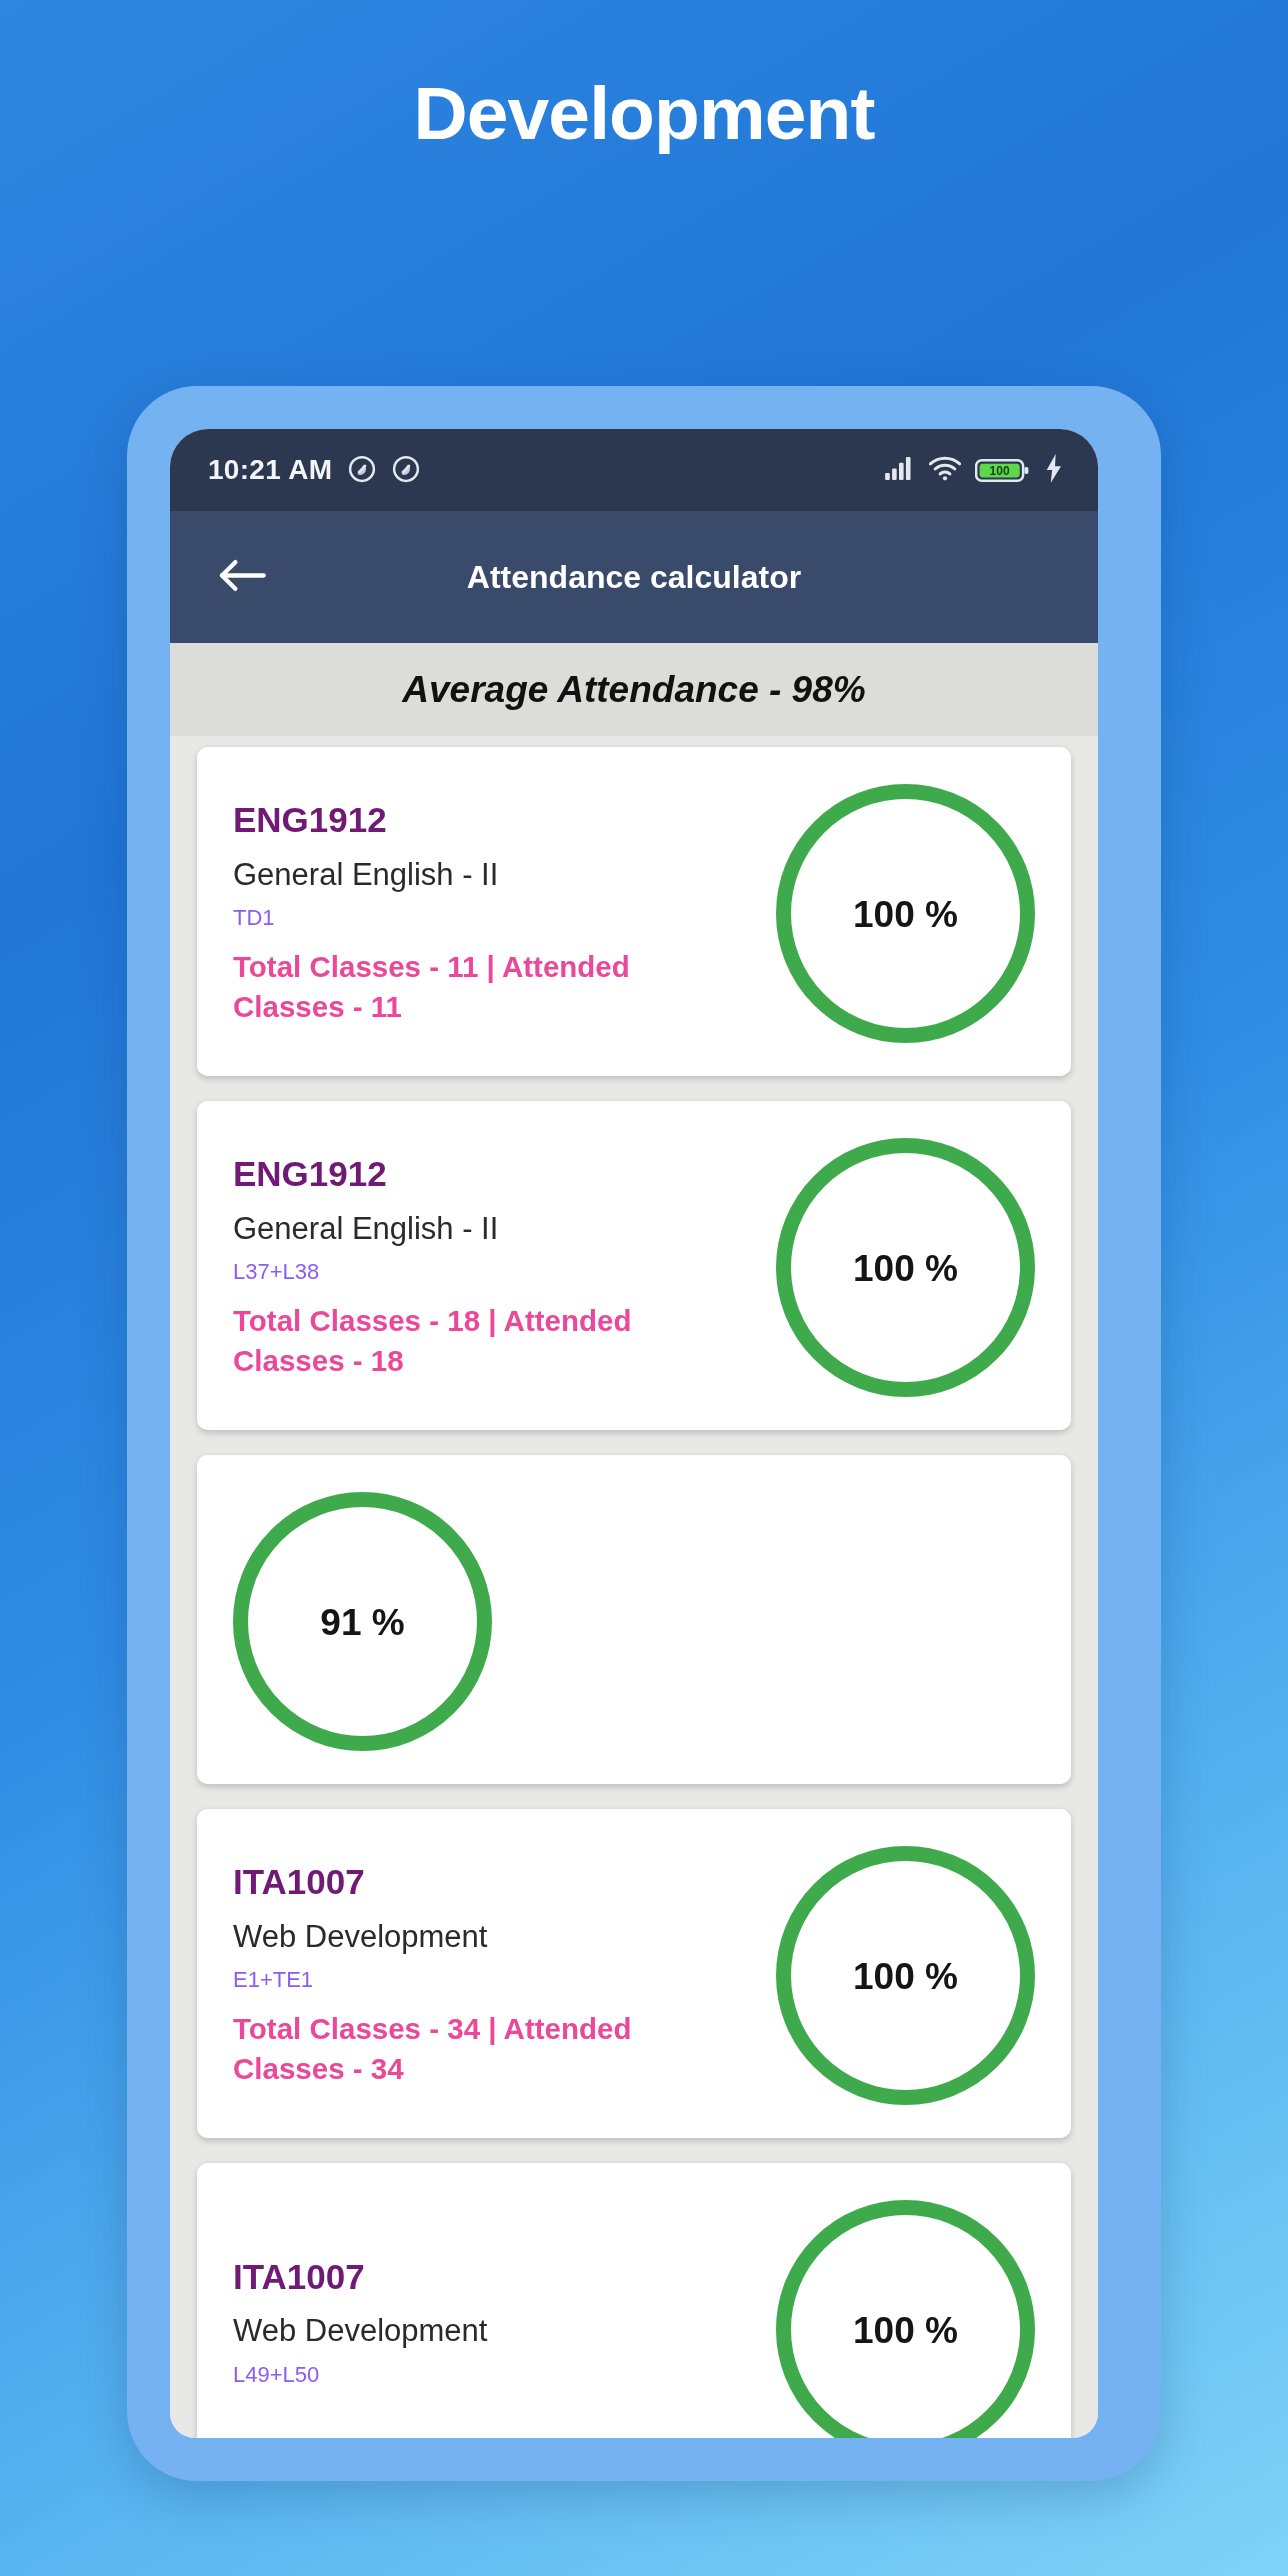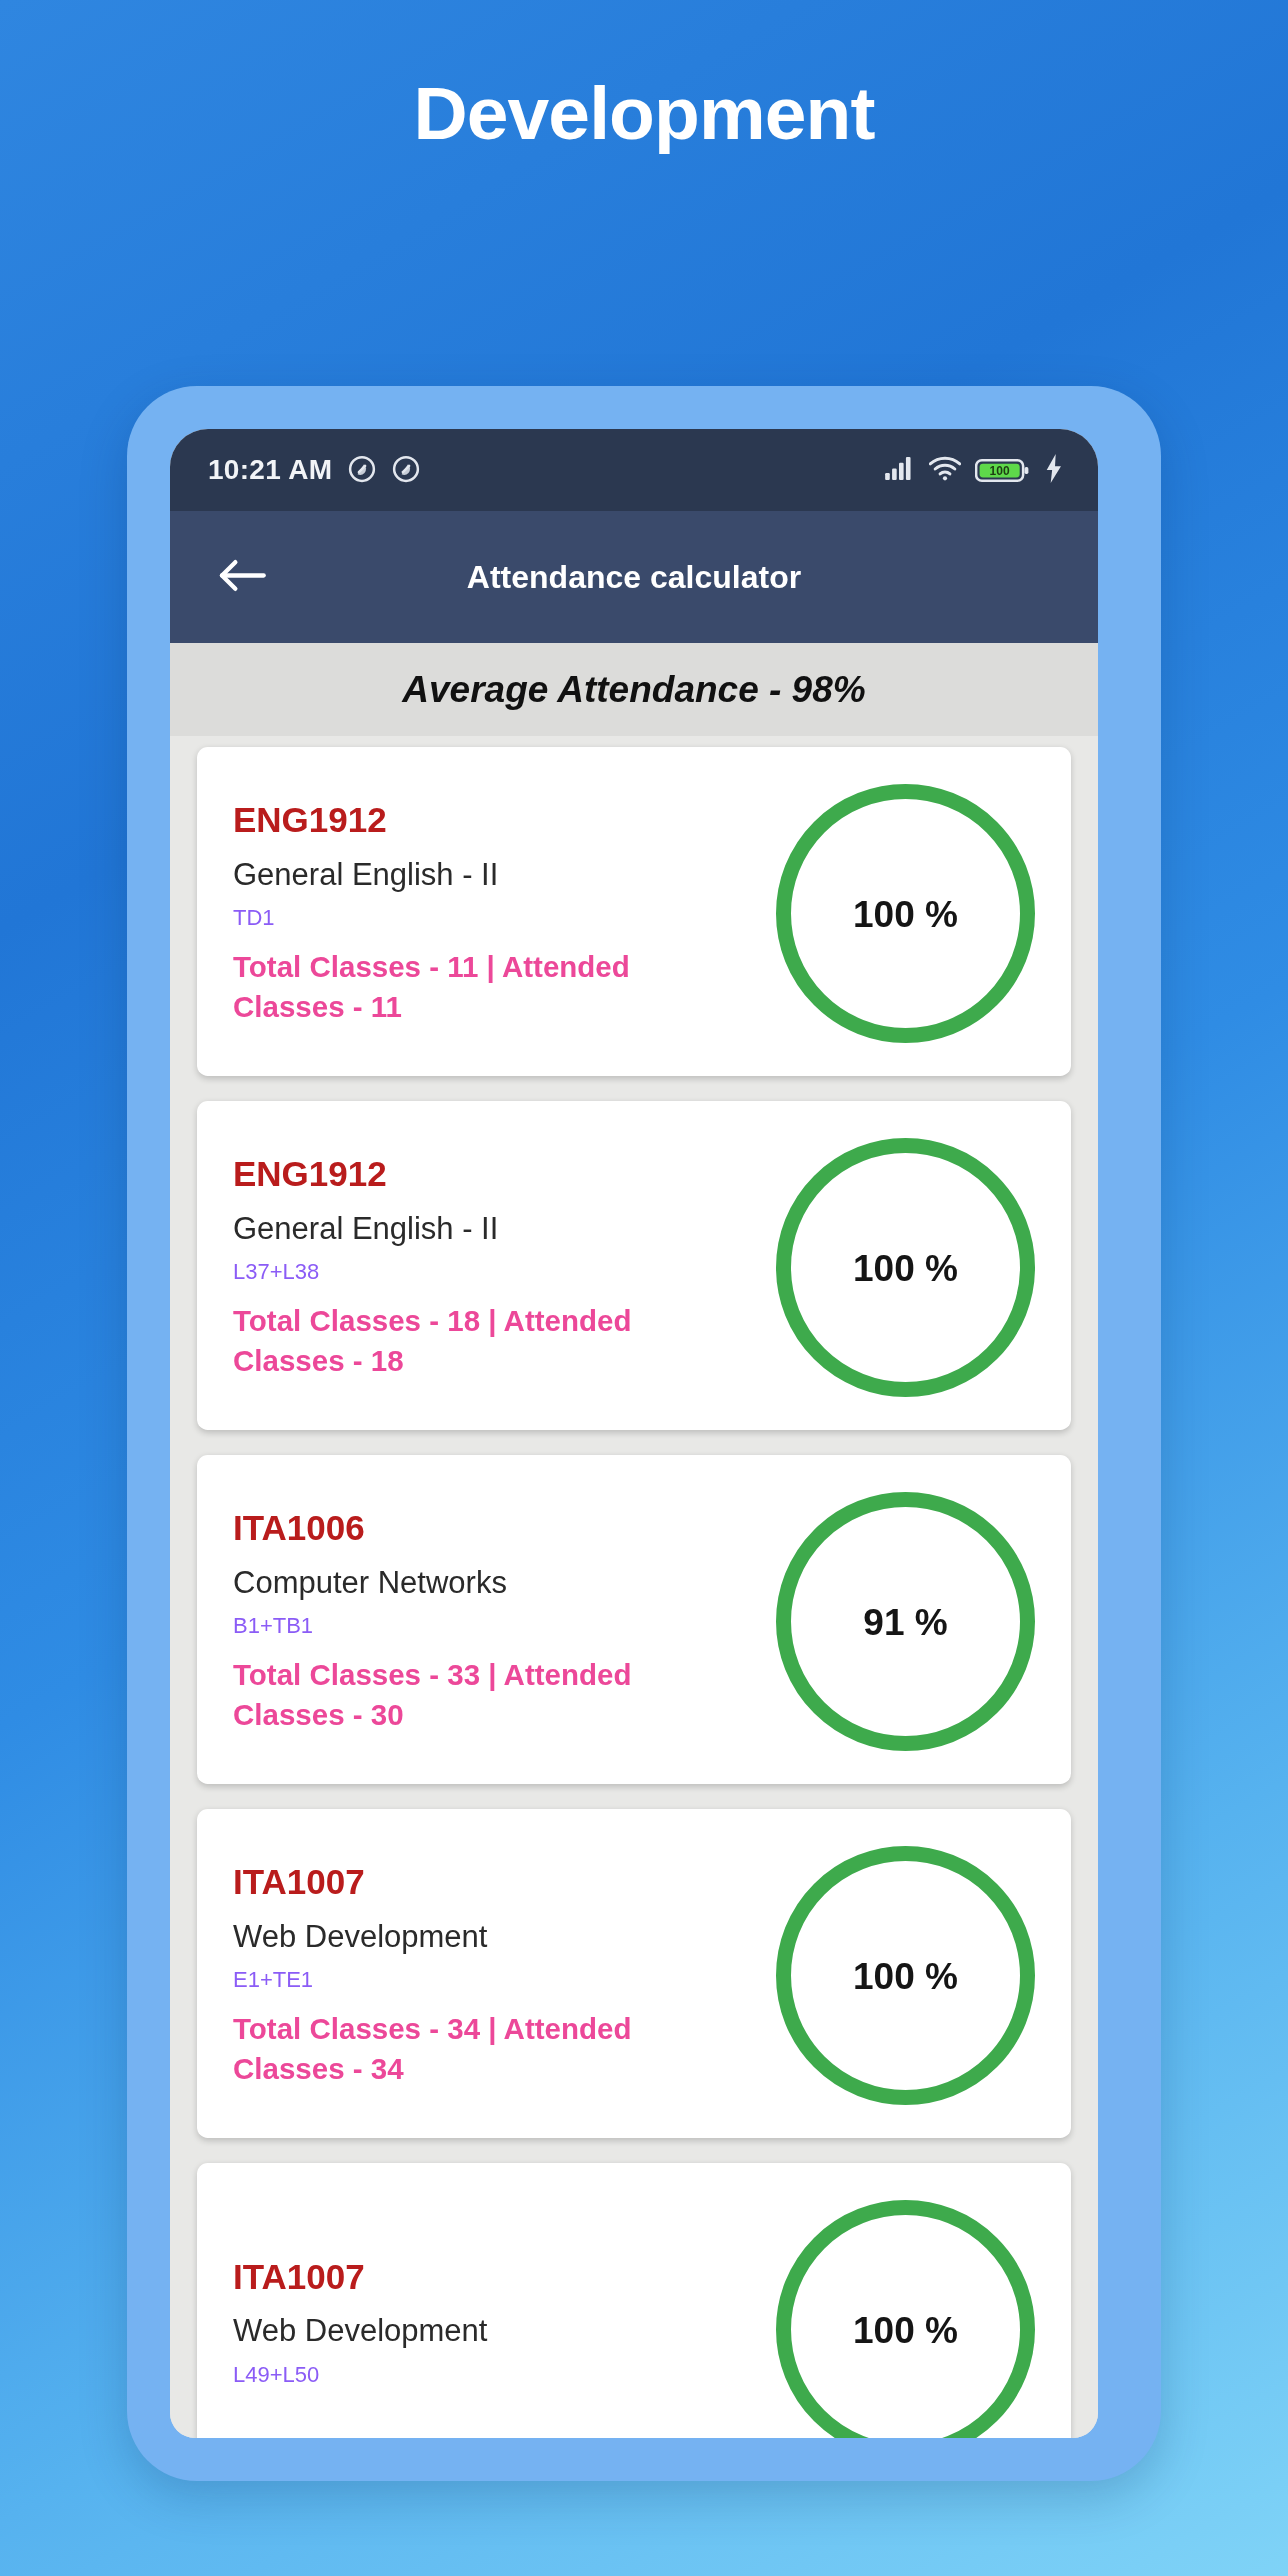--- a/index.html
+++ b/index.html
@@ -157,21 +157,21 @@
   }
 
   .card-info {
     flex: 1 1 auto;
     min-width: 0;
     padding-right: 12.5px;
   }
   .course-code {
     font-size: 35px;
     font-weight: bold;
-    color: #b91c1c;
+    color: #701a75;
     line-height: 1.25;
     margin-bottom: 12.5px;
   }
   .course-name {
     font-size: 31px;
     color: #2a2a2a;
     line-height: 1.3;
     margin-bottom: 9px;
   }
   .course-slot {
@@ -312,26 +312,20 @@
           <div class="course-slot">L37+L38</div>
           <div class="course-classes">Total Classes - 18 | Attended Classes - 18</div>
         </div>
         <div class="ring-wrap">
           <div class="ring"></div>
           <div class="ring-label">100 %</div>
         </div>
       </div>
 
       <div class="course-card">
-        <div class="card-info">
-          <div class="course-code">ITA1006</div>
-          <div class="course-name">Computer Networks</div>
-          <div class="course-slot">B1+TB1</div>
-          <div class="course-classes">Total Classes - 33 | Attended Classes - 30</div>
-        </div>
         <div class="ring-wrap">
           <div class="ring"></div>
           <div class="ring-label">91 %</div>
         </div>
       </div>
 
       <div class="course-card">
         <div class="card-info">
           <div class="course-code">ITA1007</div>
           <div class="course-name">Web Development</div>

